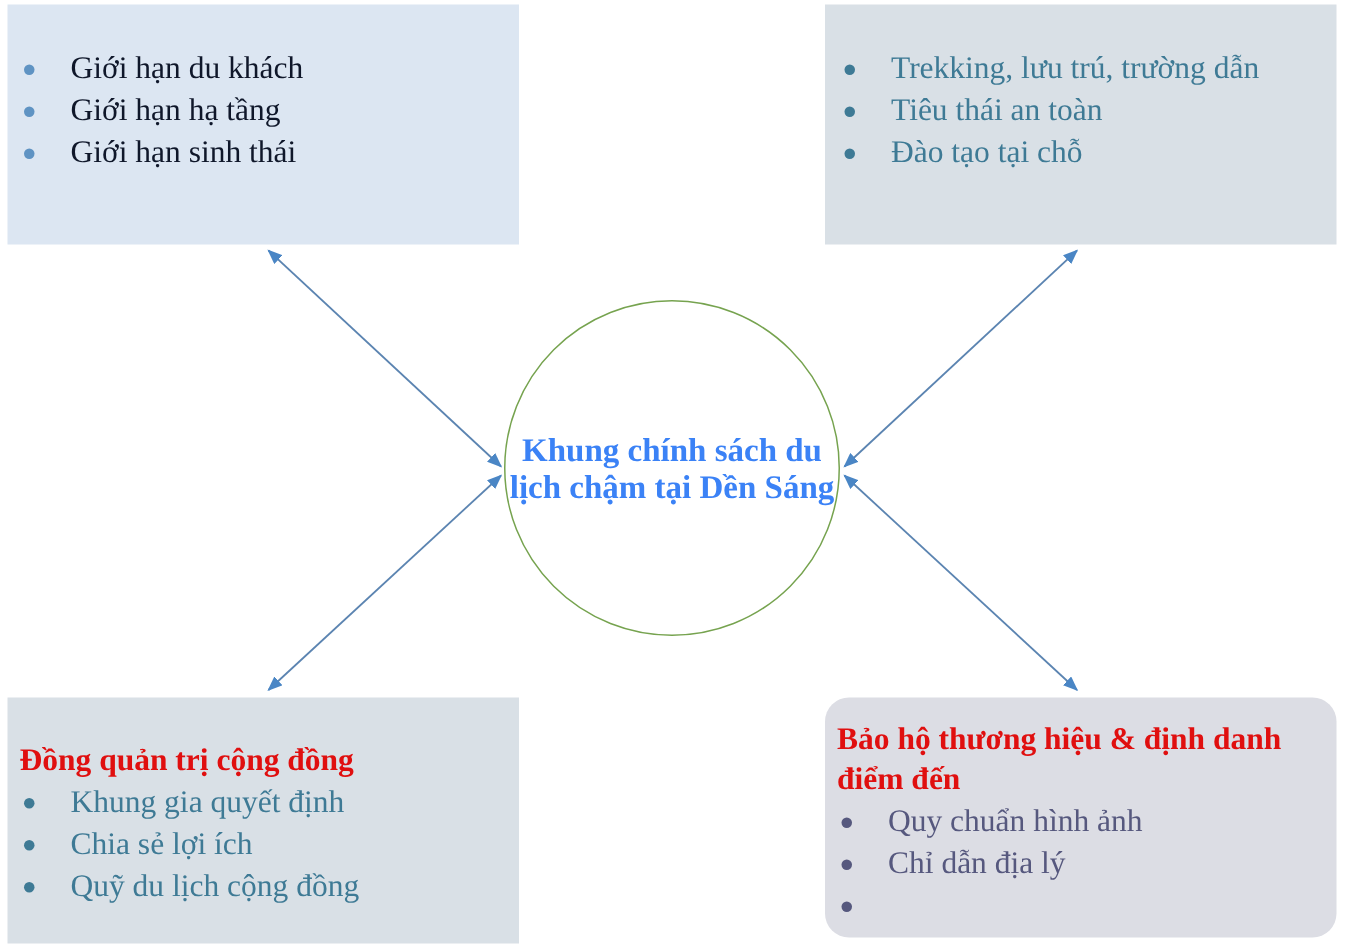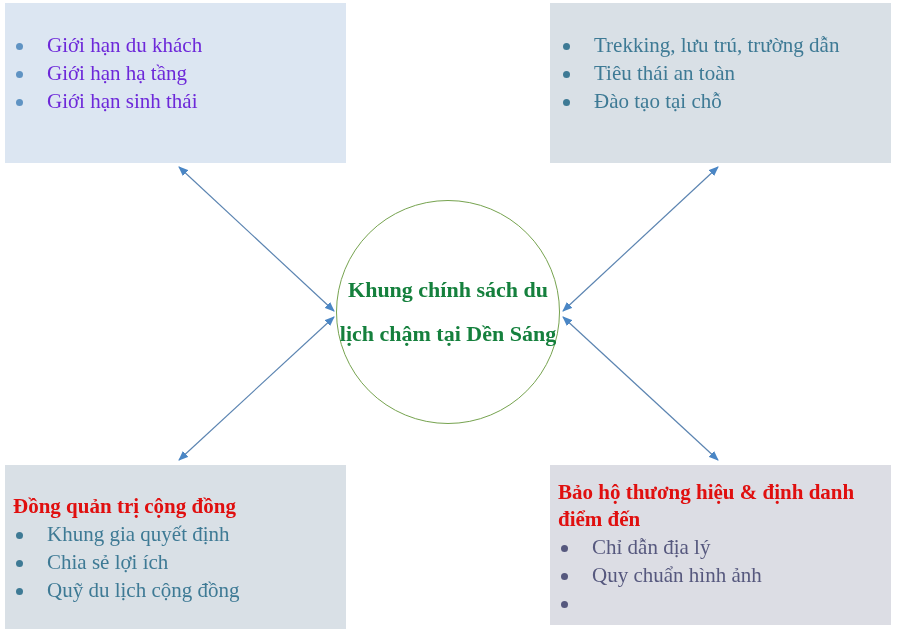--- a/index.html
+++ b/index.html
@@ -4,31 +4,31 @@
 <style>
   html, body { margin:0; padding:0; background:#ffffff; }
   body { width:900px; height:629px; position:relative; overflow:hidden;
          font-family:"Liberation Serif", "DejaVu Serif", serif; }
   .box { position:absolute; box-sizing:border-box; padding:0 8px; }
   .box .title { color:#e00f0f; font-weight:bold; font-size:21px; line-height:27px; }
   .box ul { list-style:none; margin:0; padding:0; }
   .box li { font-size:21px; line-height:28px; position:relative; padding-left:34px; }
   .box li .dot { position:absolute; left:3px; top:12px; width:7px; height:7px; border-radius:50%; }
   #tl { left:5px; top:3px; width:341px; height:160px; background:#dce6f2; padding-top:28px; }
-  #tl li { color:#6d28d9; } #tl li .dot { background:#5f93c3; }
+  #tl li { color:#0f172a; } #tl li .dot { background:#5f93c3; }
   #tr { left:550px; top:3px; width:341px; height:160px; background:#d9e0e6; padding-top:28px; text-align:left; }
   #tr .title { text-align:center; }
   #tr li { color:#3e7a95; margin-left:2px; } #tr li .dot { background:#3e7a95; }
   #bl { left:5px; top:465px; width:341px; height:196px; background:#d9e0e6; padding-top:28px; }
   #bl li { color:#3e7a95; } #bl li .dot { background:#3e7a95; }
-  #br { left:550px; top:465px; width:341px; height:160px; background:#dcdde4; padding-top:14px; }
+  #br { left:550px; top:465px; width:341px; height:160px; background:#dcdde4; padding-top:14px;border-radius:16px; }
   #br li { color:#56587e; } #br li .dot { background:#56587e; }
   #center { position:absolute; left:336px; top:200px; width:224px; height:224px; border-radius:50%;
             border:1px solid #76a34f; box-sizing:border-box; display:flex; align-items:center; justify-content:center;
-            text-align:center; color:#15803d; font-weight:bold; font-size:22px; line-height:44px; }
+            text-align:center; color:#3b82f6; font-weight:bold; font-size:22px; line-height:25px; }
   #center span { display:block; width:220px; }
   svg#arrows { position:absolute; left:0; top:0; }
 </style>
 </head>
 <body>
 
 <svg id="arrows" width="900" height="629">
   <defs>
     <marker id="ah" markerWidth="10" markerHeight="8" refX="9" refY="4" orient="auto-start-reverse" markerUnits="userSpaceOnUse">
       <path d="M0,0 L10,4 L0,8 z" fill="#4a86c5"></path>
@@ -61,21 +61,21 @@
   <ul>
     <li><span class="dot"></span><span>Khung gia quyết định</span></li>
     <li><span class="dot"></span><span>Chia sẻ lợi ích</span></li>
     <li><span class="dot"></span><span>Quỹ du lịch cộng đồng</span></li>
   </ul>
 </div>
 
 <div id="br" class="box">
   <div class="title">Bảo hộ thương hiệu &amp; định danh điểm đến</div>
   <ul>
+    <li><span class="dot"></span><span>Quy chuẩn hình ảnh</span></li>
     <li><span class="dot"></span><span>Chỉ dẫn địa lý</span></li>
-    <li><span class="dot"></span><span>Quy chuẩn hình ảnh</span></li>
     <li><span class="dot"></span></li>
   </ul>
 </div>
 
 <div id="center">
   <span>Khung chính sách du lịch chậm tại Dền Sáng</span>
 </div>
 
 </body></html>

